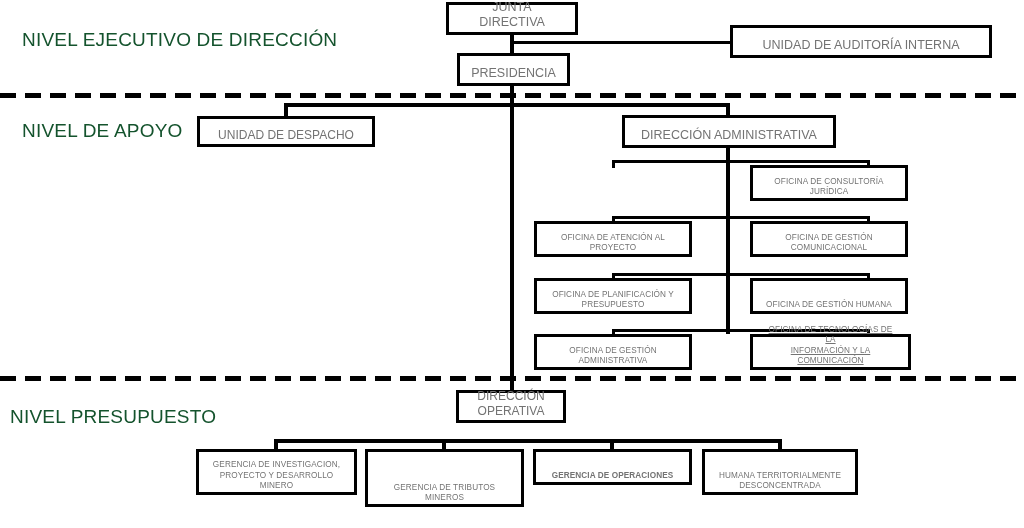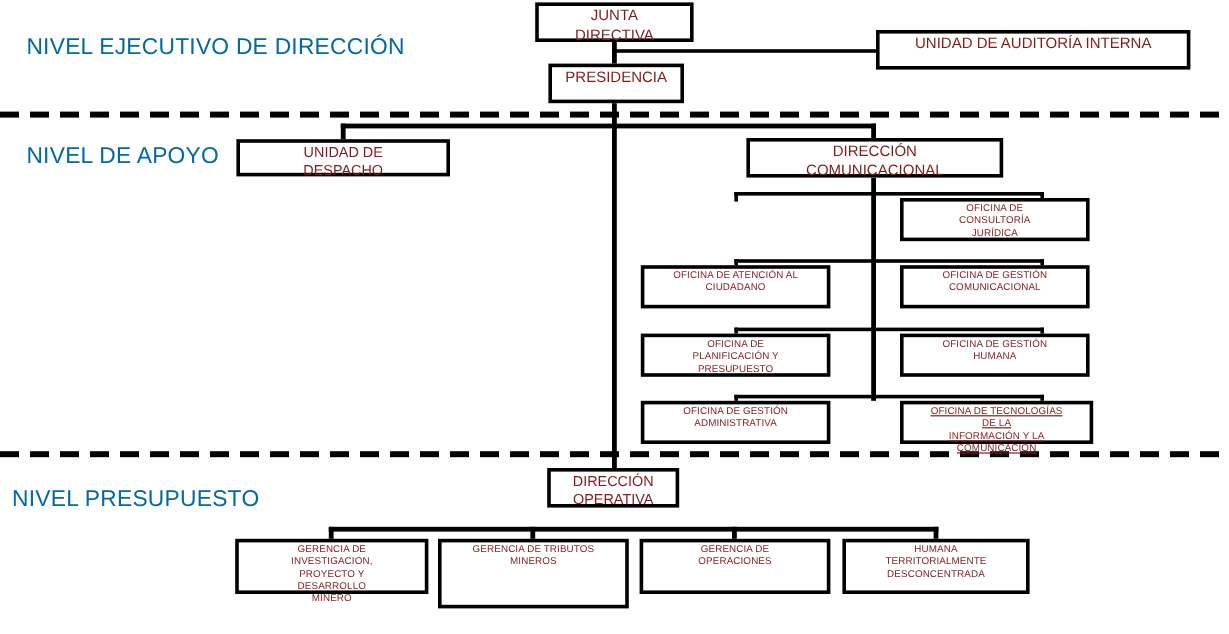--- a/index.html
+++ b/index.html
@@ -12,21 +12,21 @@
     position:relative;
     width:1024px;
     height:528px;
     background:#ffffff;
     overflow:hidden;
   }
 
   
   .level-label{
     position:absolute;
-    color:#0369a1;
+    color:#14532d;
     font-size:19px;
     font-weight:400;
     letter-spacing:.2px;
     white-space:nowrap;
   }
 
   
   .divider{
     position:absolute;
     left:0;
@@ -37,26 +37,26 @@
        rgba(255,255,255,0) 16px,rgba(255,255,255,0) 25px);
   }
 
   
   .box{
     position:absolute;
     box-sizing:border-box;
     background:#ffffff;
     border:3px solid #000000;
     display:flex;
-    align-items:flex-start;
+    align-items:flex-end;
     justify-content:center;
     text-align:center;
-    color:#7f1d1d;
+    color:#737373;
     z-index:5;
-    padding:1px 22px;
+    padding:1px 12px;
   }
   .box span{display:block;line-height:1.25;}
 
   .b-lg  {font-size:12.5px;}
   .b-md  {font-size:12px;}
   .b-sm  {font-size:8.2px; letter-spacing:.1px;}
 
   
   .ln{position:absolute;background:#000000;z-index:1;}
   .lv{width:4px;}
@@ -122,27 +122,27 @@
 
   <div class="box b-lg" style="left:457px; top:53px; width:113px; height:33px;">
     <span>PRESIDENCIA</span>
   </div>
 
   <div class="box b-md" style="left:197px; top:116px; width:178px; height:31px;">
     <span>UNIDAD DE DESPACHO</span>
   </div>
 
   <div class="box b-lg" style="left:622px; top:115px; width:214px; height:33px;">
-    <span>DIRECCIÓN COMUNICACIONAL</span>
+    <span>DIRECCIÓN ADMINISTRATIVA</span>
   </div>
 
   <div class="box b-sm" style="left:534px; top:221px; width:158px; height:36px;">
     <div>
       <span>OFICINA DE ATENCIÓN AL</span>
-      <span>CIUDADANO</span>
+      <span>PROYECTO</span>
     </div>
   </div>
   <div class="box b-sm" style="left:534px; top:278px; width:158px; height:36px;">
     <div>
       <span>OFICINA DE PLANIFICACIÓN Y</span>
       <span>PRESUPUESTO</span>
     </div>
   </div>
   <div class="box b-sm" style="left:534px; top:334px; width:158px; height:36px;">
     <div>
@@ -188,21 +188,21 @@
       <span>PROYECTO Y DESARROLLO</span>
       <span>MINERO</span>
     </div>
   </div>
   <div class="box b-sm" style="left:365px; top:449px; width:159px; height:58px;">
     <div>
       <span>GERENCIA DE TRIBUTOS</span>
       <span>MINEROS</span>
     </div>
   </div>
-  <div class="box b-sm" style="left:533px; top:449px; width:159px; height:46px;">
+  <div class="box b-sm" style="left:533px; top:449px; width:159px; height:36px;font-weight:bold;">
     <div>
       <span>GERENCIA DE OPERACIONES</span>
     </div>
   </div>
   <div class="box b-sm" style="left:702px; top:449px; width:156px; height:46px;">
     <div>
       <span>HUMANA TERRITORIALMENTE</span>
       <span>DESCONCENTRADA</span>
     </div>
   </div>

